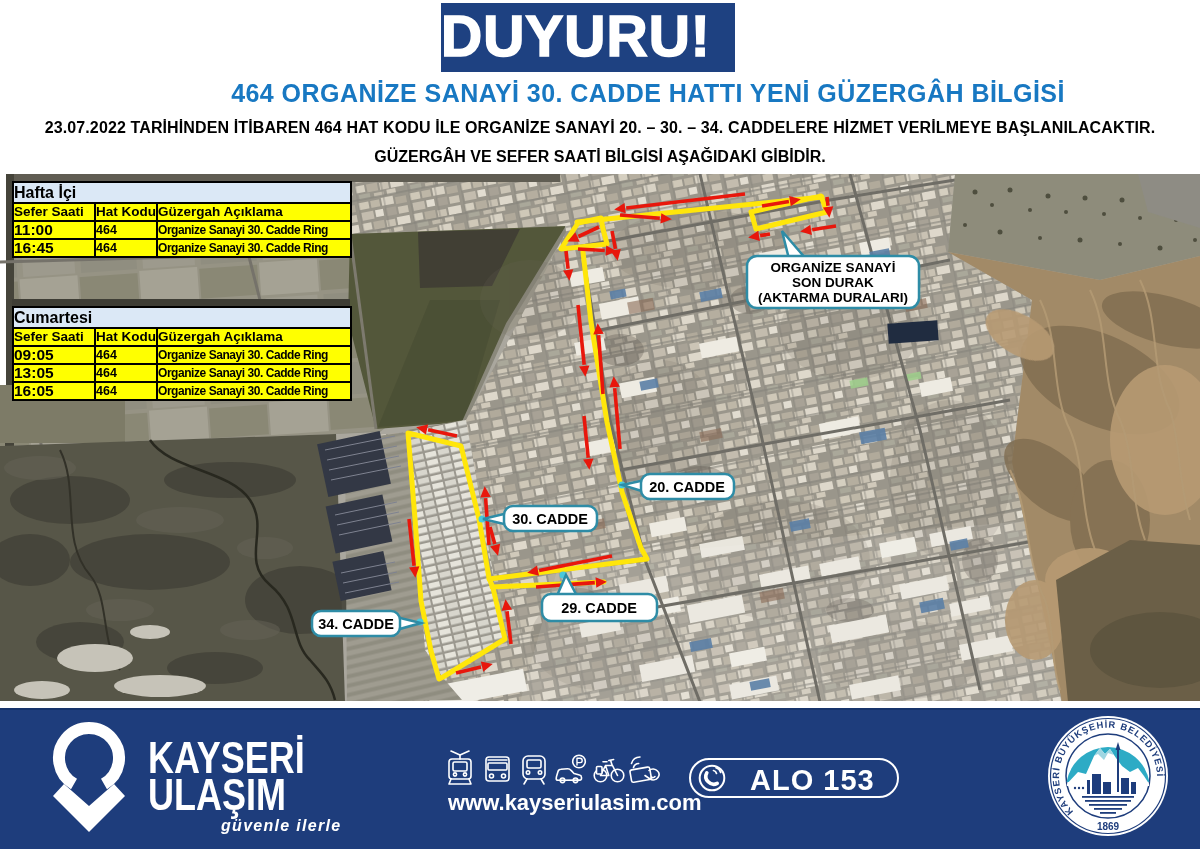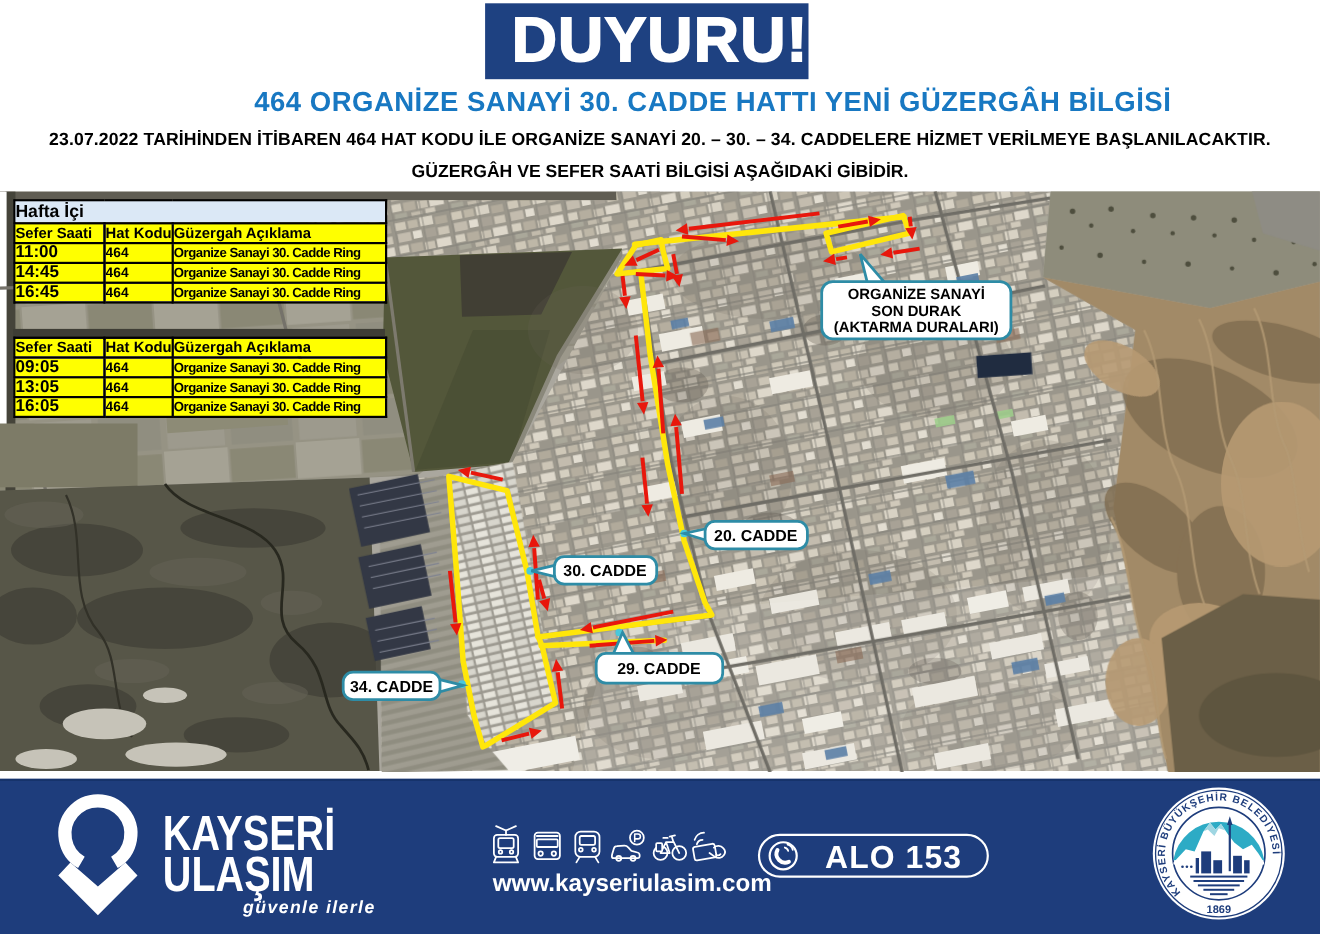--- a/index.html
+++ b/index.html
@@ -1,21 +1,21 @@
 <!DOCTYPE html>
 <html><head>
 <meta charset="utf-8">
 <style>
 html,body{margin:0;padding:0;}
 body{width:1200px;height:849px;overflow:hidden;background:#fff;font-family:"Liberation Sans",sans-serif;}
 .page{position:relative;width:1200px;height:849px;}
 .abs{position:absolute;}
 
 .duyuru{left:441px;top:3px;width:294px;height:69px;background:#1e4181;color:#fff;
-  font-weight:bold;font-size:57px;text-align:right;line-height:66px;letter-spacing:1px;-webkit-text-stroke:1.6px #fff;}
+  font-weight:bold;font-size:57px;text-align:left;line-height:66px;letter-spacing:1px;-webkit-text-stroke:1.6px #fff;}
 .subtitle{left:0;top:79px;width:1200px;text-align:center;color:#1878c2;font-weight:bold;
   font-size:25px;letter-spacing:0.45px;margin-left:48px;}
 .bline1{left:0;top:119px;width:1200px;text-align:center;color:#000;font-weight:bold;font-size:16px;letter-spacing:0.12px;}
 .bline2{left:0;top:148px;width:1200px;text-align:center;color:#000;font-weight:bold;font-size:16px;}
 
 .ttable{border-collapse:collapse;table-layout:fixed;}
 .ttable td{border:2px solid #000;padding:0;text-align:left;vertical-align:middle;
   font-weight:bold;color:#000;background:#ffff00;white-space:nowrap;overflow:hidden;line-height:1;}
 .ttable .hdr{background:#dbe8f6;font-size:16px;height:19px;}
 .ttable .ch{font-size:13.5px;height:16px;}
@@ -456,39 +456,37 @@
           <td class="ch">Sefer Saati</td>
           <td class="ch">Hat Kodu</td>
           <td class="ch">Güzergah Açıklama</td>
         </tr>
 <tr>
           <td class="tm">11:00</td>
           <td class="hk">464</td>
           <td class="ds">Organize Sanayi 30. Cadde Ring</td>
         </tr>
 <tr>
-          <td class="tm">14:45</td>
-          <td class="hk">464</td>
-          <td class="ds">Organize Sanayi 30. Cadde Ring</td>
-        </tr>
-<tr>
           <td class="tm">16:45</td>
           <td class="hk">464</td>
           <td class="ds">Organize Sanayi 30. Cadde Ring</td>
         </tr>
 </tbody>
     </table>
 
 <table class="abs ttable" style="left:12px;top:306px;width:338px">
 <colgroup>
         <col style="width:82px">
         <col style="width:62px">
         <col style="width:194px">
       </colgroup>
 <tbody>
+        <tr>
+          <td class="hdr" colspan="3">Cumartesi</td>
+        </tr>
 <tr>
           <td class="ch">Sefer Saati</td>
           <td class="ch">Hat Kodu</td>
           <td class="ch">Güzergah Açıklama</td>
         </tr>
 <tr>
           <td class="tm">09:05</td>
           <td class="hk">464</td>
           <td class="ds">Organize Sanayi 30. Cadde Ring</td>
         </tr>

